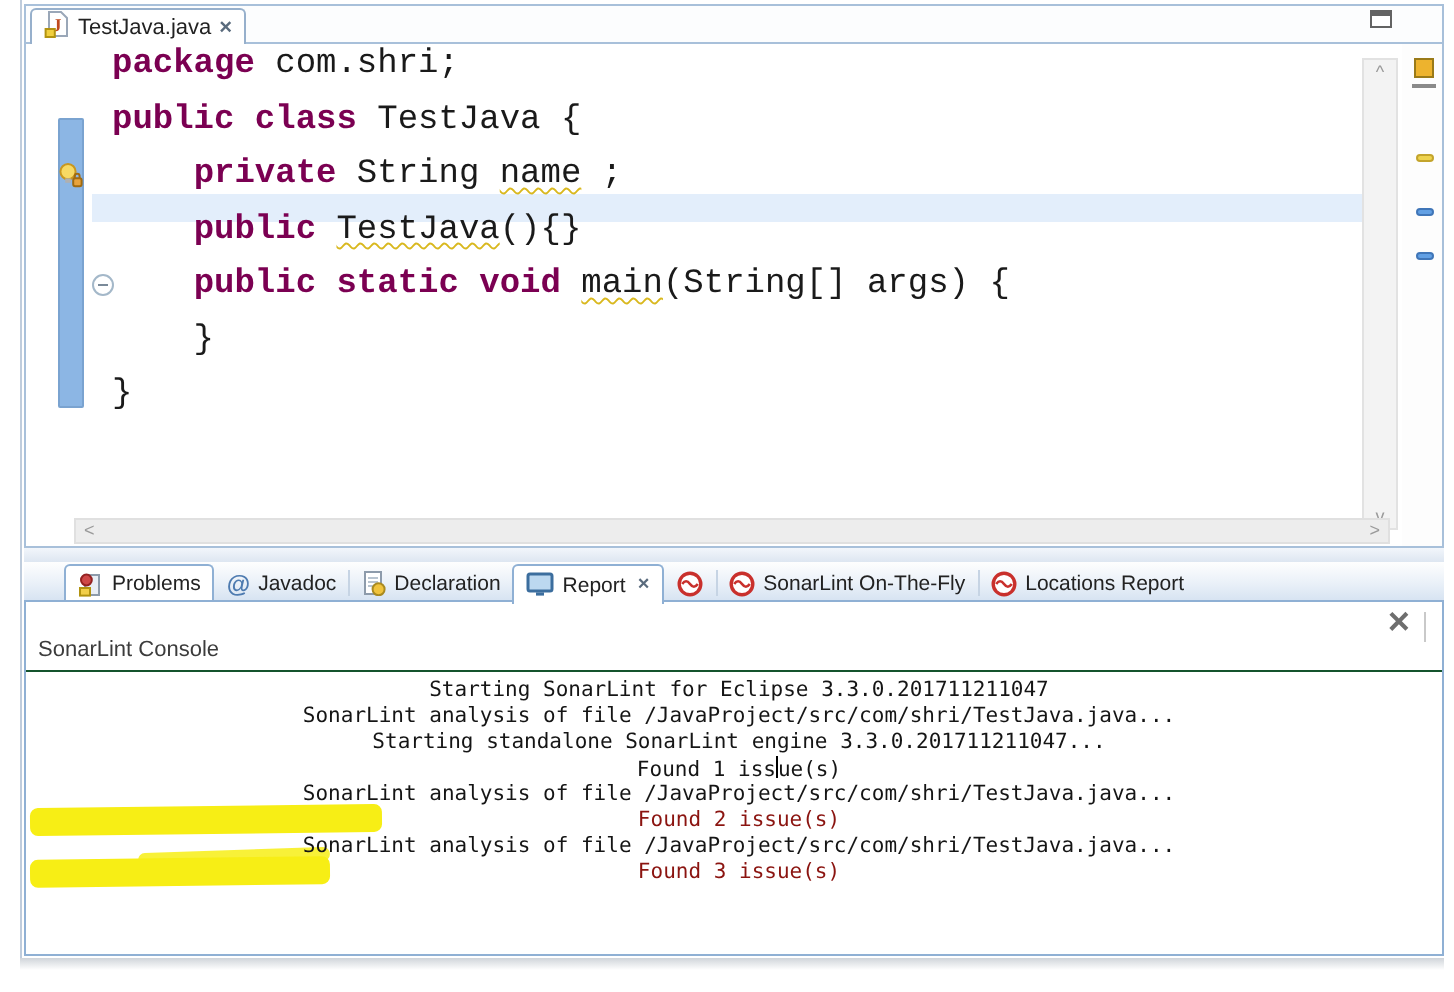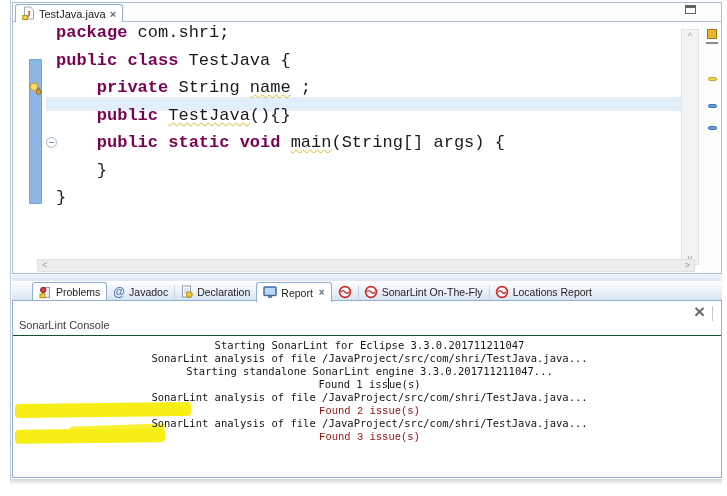--- a/index.html
+++ b/index.html
@@ -72,21 +72,21 @@
                 border:1px solid #8fb0d4;box-sizing:border-box;}
   .ctoolbar{position:relative;height:35px;border-bottom:1px solid #14532d;box-sizing:border-box;}
   .ctitle{position:absolute;left:6px;bottom:4px;font-size:11px;color:#3c3c3c;}
   .cclose{position:absolute;right:16px;top:0px;font-size:19px;font-weight:bold;color:#6e6e6e;}
   .csep{position:absolute;right:8px;top:5px;width:1px;height:15px;background:#c9c9c9;}
   .cbody{position:absolute;top:35px;left:0;right:1px;bottom:1px;padding:3px 0 0 6px;
          font-family:"DejaVu Sans Mono","Liberation Mono",monospace;font-size:10.5px;line-height:13px;
          white-space:pre;color:#151515;overflow:hidden;text-align:center;}
   .cline{height:13px;position:relative;}
   .cline .txt{position:relative;z-index:1;}
-  .cline.hl .txt{color:var(--hlred,#8b1410);font-family:Liberation Mono, monospace;}
+  .cline.hl .txt{color:var(--hlred,#8b1410);}
   .hl-mark{position:absolute;left:-4px;top:-1px;height:14px;background:var(--yellow,#f7ee15);
            border-radius:4px;transform:rotate(-0.7deg);z-index:0;}
   .smear-mark{position:absolute;left:50px;top:8px;width:96px;height:7px;background:var(--yellow,#f7ee15);
               opacity:.85;border-radius:4px;transform:rotate(-2deg);z-index:0;}
   .caret{display:inline-block;width:1px;height:11px;background:#000;vertical-align:-1px;}
 
   .bshadow{position:absolute;left:10px;top:479px;width:712px;height:6px;
            background:linear-gradient(180deg,rgba(150,160,172,.45),rgba(255,255,255,0));}
 </style>
 </head>

